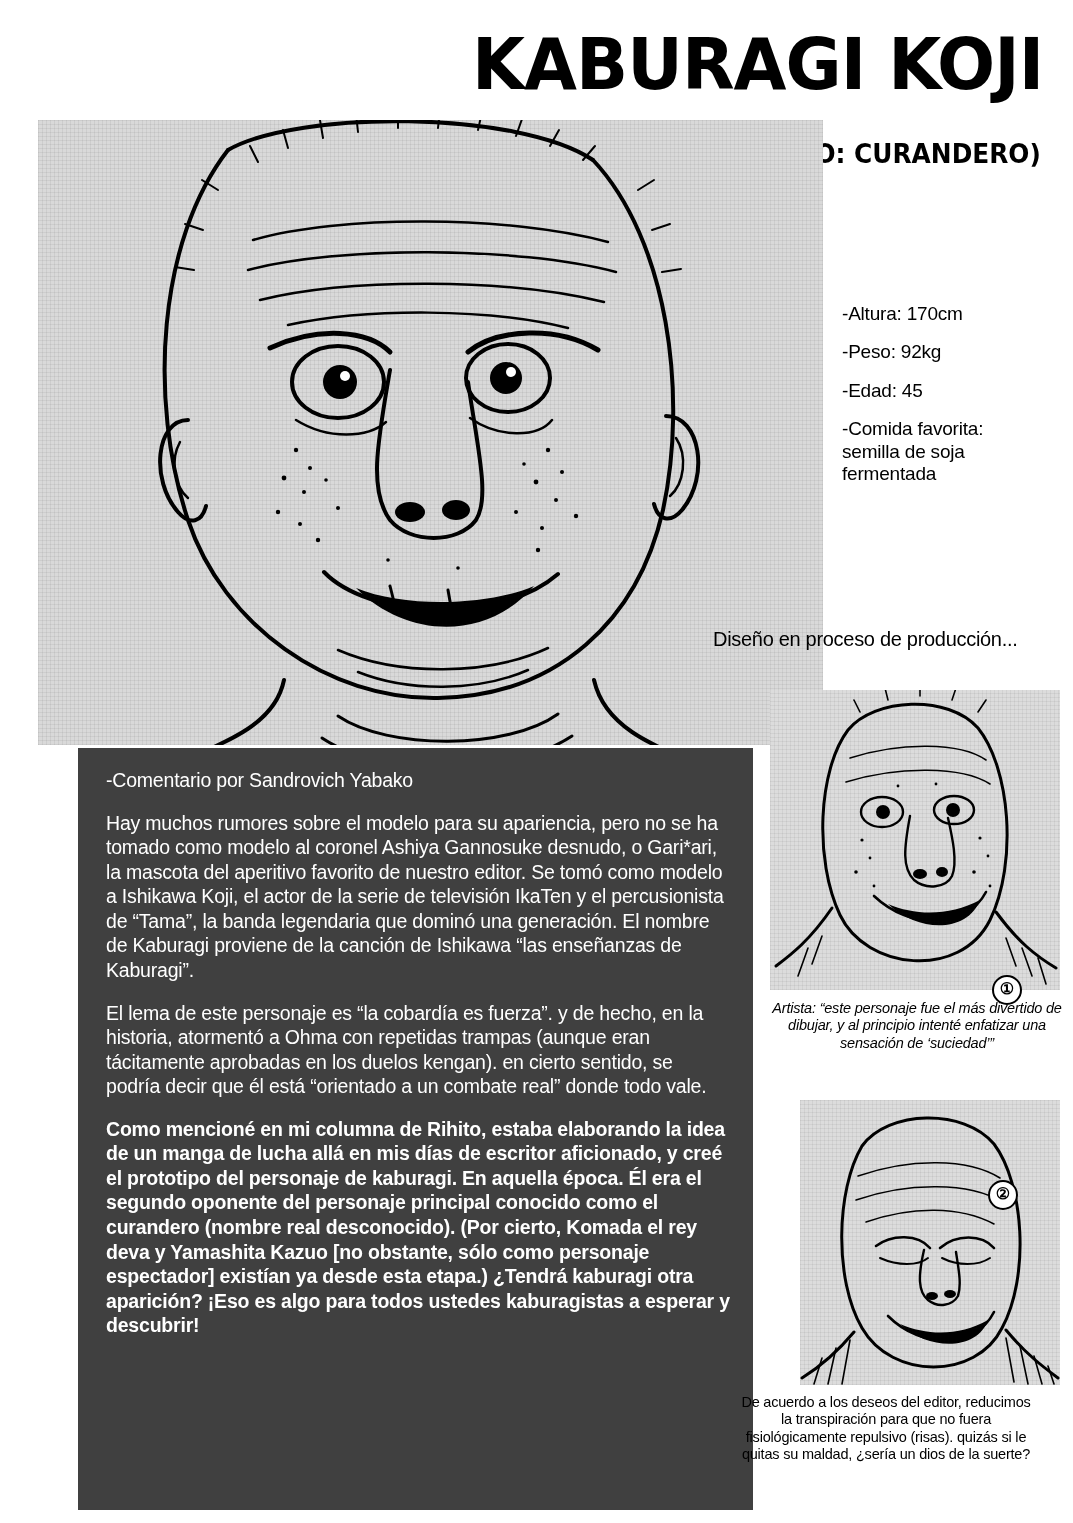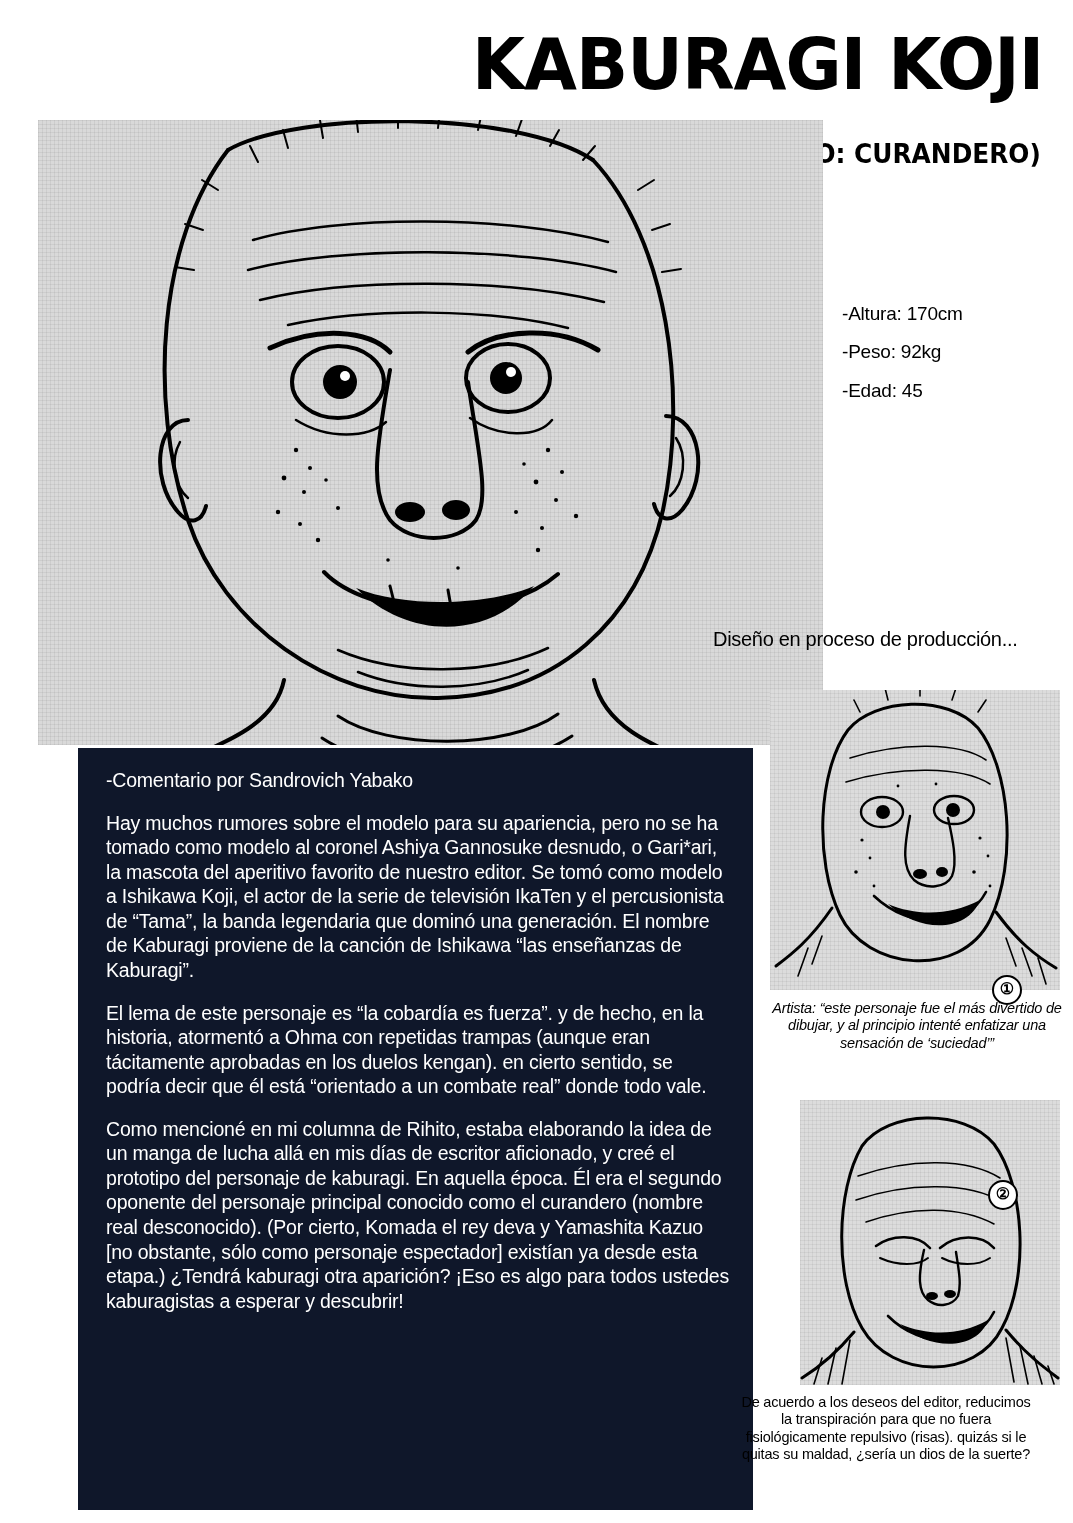--- a/index.html
+++ b/index.html
@@ -45,27 +45,27 @@
     letter-spacing:-0.2px;
   }
   .note-production{
     position:absolute;right:40px;top:628px;width:320px;
     font-size:20px;font-style:normal;
     letter-spacing:-0.3px;
   }
   
   .commentary{
     position:absolute;left:78px;top:748px;width:675px;height:762px;
-    background:#0f172a;color:#fff;
+    background:#404040;color:#fff;
     padding:20px 22px 14px 28px;box-sizing:border-box;
     font-size:19.5px;line-height:1.26;letter-spacing:-0.2px;
   }
   .commentary .byline{margin:0 0 18px 0;}
   .commentary p{margin:0 0 18px 0;}
-  .commentary p:last-child{margin-bottom:0;}
+  .commentary p:last-child{margin-bottom:0;font-weight:bold;}
   
   .sketch{
     position:absolute;
     background:
       repeating-linear-gradient(0deg, rgba(0,0,0,0.05) 0 1px, rgba(0,0,0,0) 1px 4px),
       repeating-linear-gradient(90deg, rgba(0,0,0,0.05) 0 1px, rgba(0,0,0,0) 1px 4px),
       #dcdcdc;
     overflow:hidden;
   }
   .sketch svg{position:absolute;left:0;top:0;}
@@ -189,20 +189,23 @@
         <path d="M118 662 l-12 40"></path>
         <path d="M90 678 l-12 40"></path>
     </g>
   </svg>
 </div>
 
 <div class="stats">
   <div class="line">-Altura: 170cm</div>
   <div class="line">-Peso: 92kg</div>
   <div class="line">-Edad: 45</div>
+  <div class="line" style="white-space:pre-line">-Comida favorita:
+semilla de soja
+fermentada</div>
 </div>
 
 <div class="note-production">Diseño en proceso de producción...</div>
 
 <div class="commentary">
   <div class="byline">-Comentario por Sandrovich Yabako</div>
   <p>Hay muchos rumores sobre el modelo para su apariencia, pero no se ha tomado como modelo al coronel Ashiya Gannosuke desnudo, o Gari*ari, la mascota del aperitivo favorito de nuestro editor. Se tomó como modelo a Ishikawa Koji, el actor de la serie de televisión IkaTen y el percusionista de “Tama”, la banda legendaria que dominó una generación. El nombre de Kaburagi proviene de la canción de Ishikawa “las enseñanzas de Kaburagi”.</p>
   <p>El lema de este personaje es “la cobardía es fuerza”. y de hecho, en la historia, atormentó a Ohma con repetidas trampas (aunque eran tácitamente aprobadas en los duelos kengan). en cierto sentido, se podría decir que él está “orientado a un combate real” donde todo vale.</p>
   <p>Como mencioné en mi columna de Rihito, estaba elaborando la idea de un manga de lucha allá en mis días de escritor aficionado, y creé el prototipo del personaje de kaburagi. En aquella época. Él era el segundo oponente del personaje principal conocido como el curandero (nombre real desconocido). (Por cierto, Komada el rey deva y Yamashita Kazuo [no obstante, sólo como personaje espectador] existían ya desde esta etapa.) ¿Tendrá kaburagi otra aparición? ¡Eso es algo para todos ustedes kaburagistas a esperar y descubrir!</p>
 </div>

